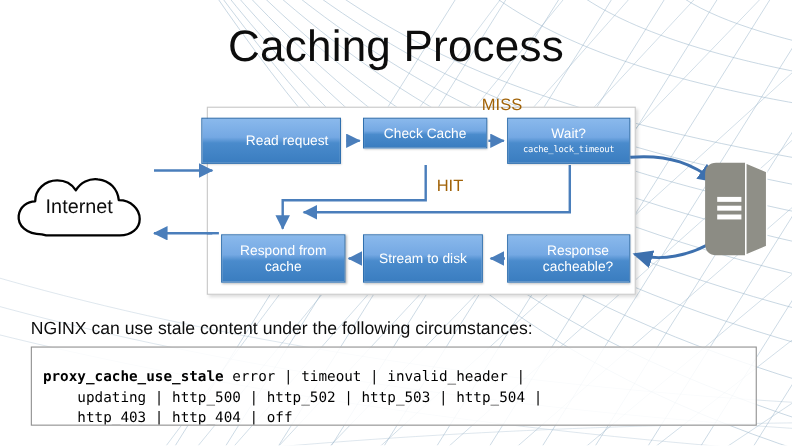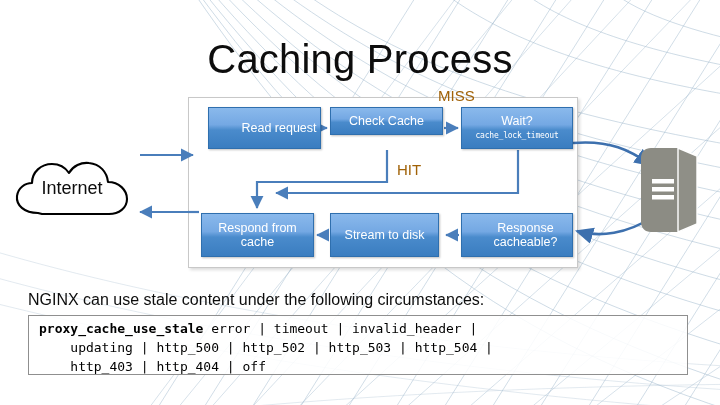--- a/index.html
+++ b/index.html
@@ -15,21 +15,20 @@
   #mesh{position:absolute;left:0;top:0;width:720px;height:405px;pointer-events:none;}
 
   
   #title{
     position:absolute;left:0;top:20px;width:720px;
     text-align:center;
     font-size:40px;font-weight:400;color:#0d0d0d;
     letter-spacing:0.2px;
     font-family:"Liberation Sans", sans-serif;
     white-space:nowrap;
-    margin-top:17px;
   }
 
   
   #proc-frame{
     position:absolute;left:188px;top:97px;width:390px;height:171px;
     background:#ffffff;
     border:1px solid #c8c8c8;
     box-shadow:2px 2px 3px rgba(0,0,0,0.14);
     box-sizing:border-box;
   }
@@ -50,21 +49,21 @@
   .pbox .l1{display:block;}
   .pbox .mono{
     display:block;
     font-family:"DejaVu Sans Mono","Liberation Mono",monospace;
     font-size:8px;
     letter-spacing:-0.2px;
     margin-top:1px;
   }
 
   
-  #box-read        {left:208px;top:107px;width:113px;height:42px;padding-left:32px;}
+  #box-read        {left:183px;top:107px;width:127px;height:42px;padding-left:32px;}
   #box-check       {left:330px;top:107px;width:113px;height:28px;}
   #box-wait        {left:461px;top:107px;width:112px;height:42px;}
   #box-respond     {left:201px;top:213px;width:113px;height:44px;}
   #box-stream      {left:330px;top:213px;width:109px;height:44px;}
   #box-cacheable   {left:461px;top:213px;width:112px;height:44px;padding-left:20px;}
 
   
   .edge-label{
     position:absolute;color:#a16207;font-size:15px;
     font-family:"Liberation Sans", sans-serif;
@@ -87,25 +86,25 @@
   #server-wrap{position:absolute;left:637px;top:144px;width:68px;height:92px;}
 
   
   #stale-line{
     position:absolute;left:28px;top:291px;width:670px;
     font-size:16px;color:#0d0d0d;
     font-family:"Liberation Sans", sans-serif;
     white-space:nowrap;
   }
   #code-box{
-    position:absolute;left:28px;top:315px;width:660px;height:60px;
+    position:absolute;left:28px;top:315px;width:660px;height:72px;
     border:1px solid #8f8f8f;
     background:rgba(255,255,255,0.85);
     box-sizing:border-box;
-    padding:3px 10px 4px 10px;
+    padding:17px 10px 4px 10px;
     overflow:hidden;
   }
   #code-pre{
     margin:0;
     font-family:"DejaVu Sans Mono","Liberation Mono",monospace;
     font-size:13px;line-height:19px;color:#000;
     white-space:pre;
   }
   #code-pre b{font-weight:bold;}
 </style>

